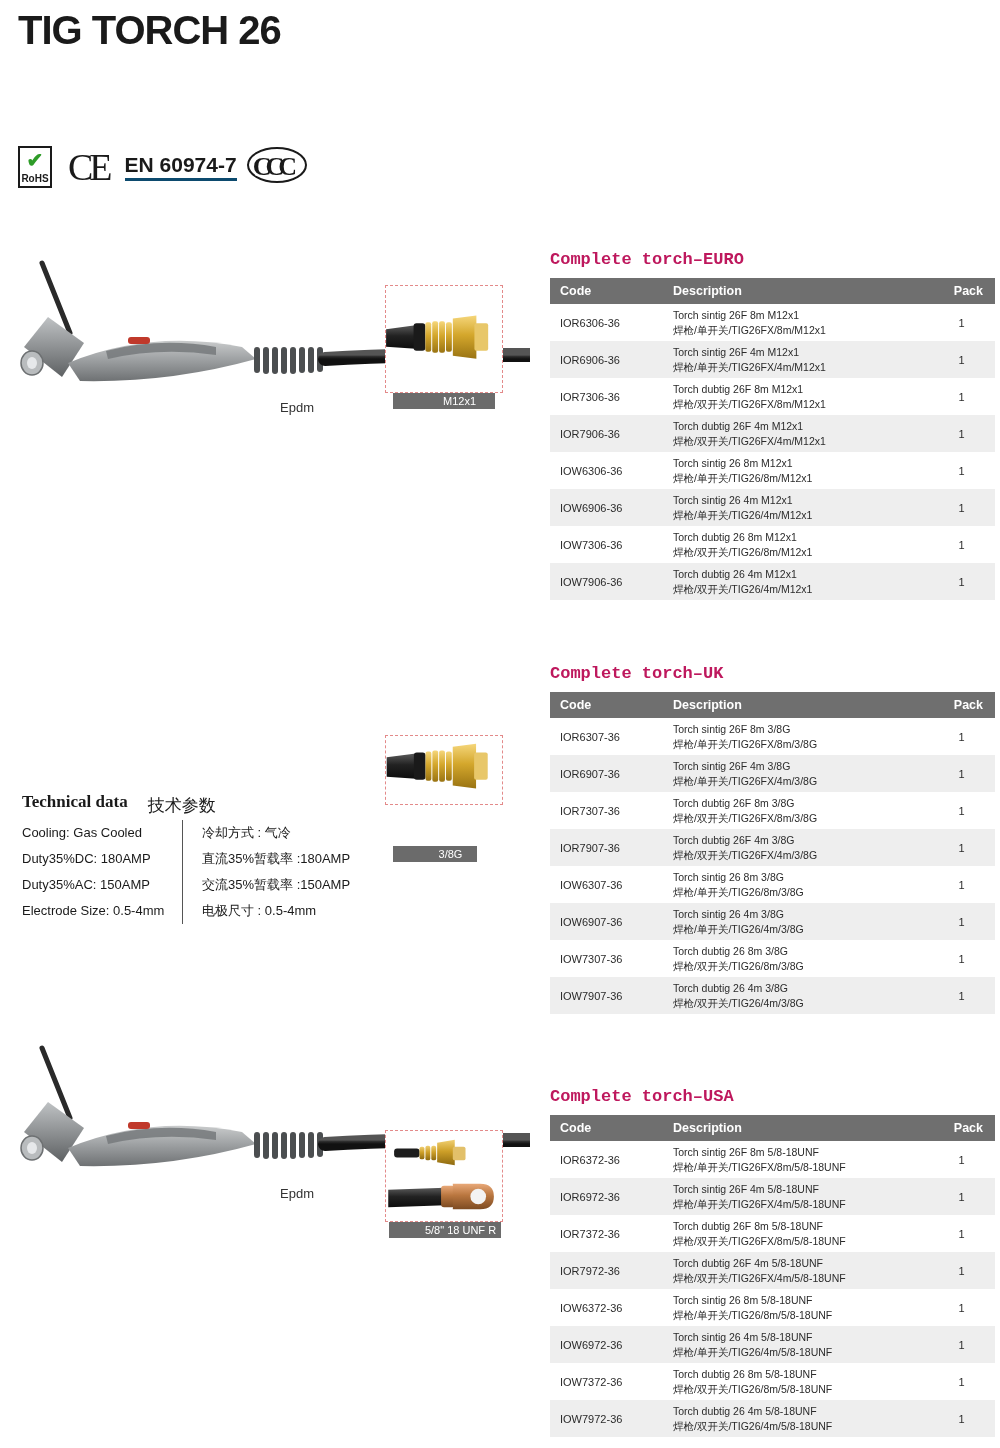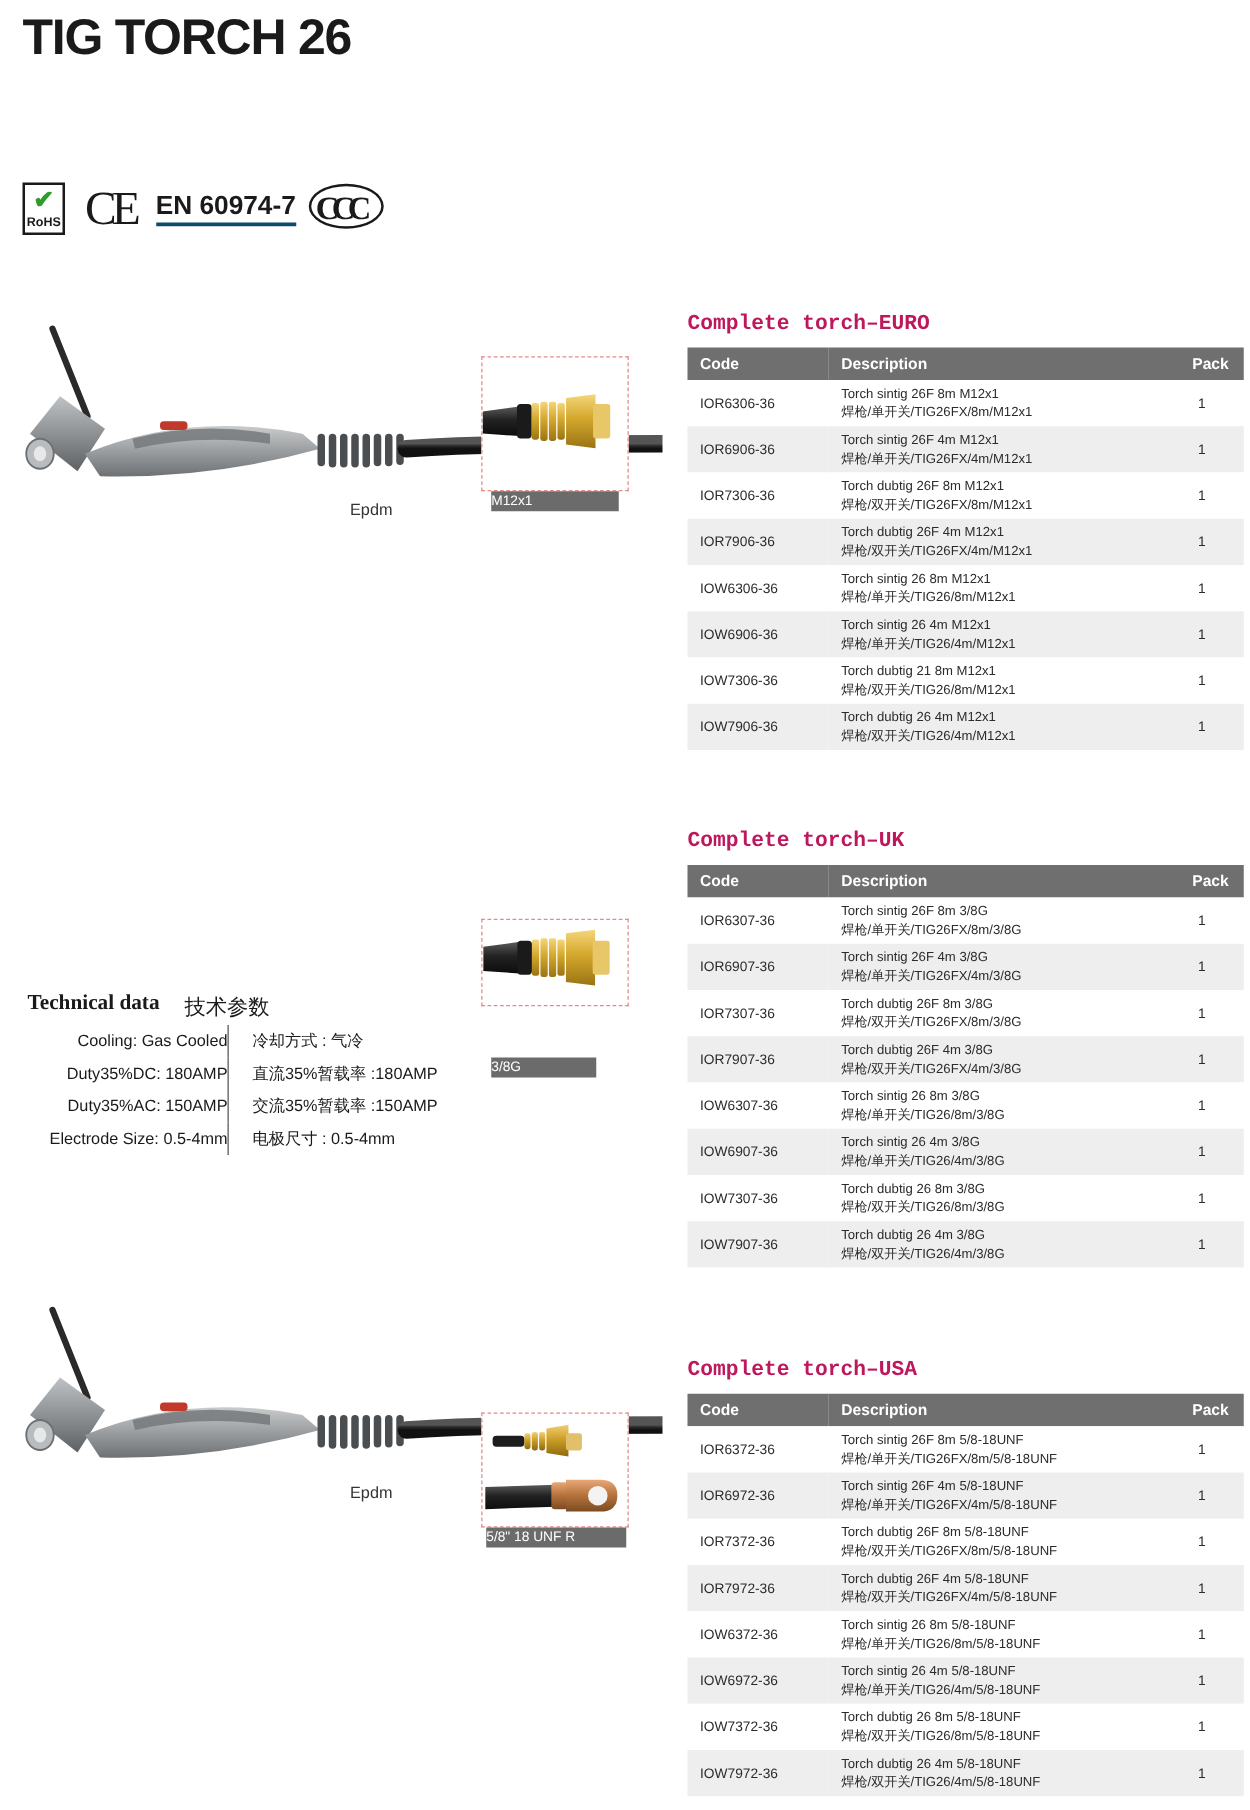--- a/index.html
+++ b/index.html
@@ -51,34 +51,34 @@
   }
   .epdm-1 { left:280px; top:400px; }
   .epdm-2 { left:280px; top:1186px; }
 
   
   .conn-box {
     position:absolute; border:1px dashed #e38a8a; background:#fff;
   }
   .conn-cap {
     position:absolute; background:#6b6b6b; color:#fff;
-    font-size:11px; text-align:left; line-height:16px; height:16px;
+    font-size:11px; text-align:center; line-height:16px; height:16px;padding-left:31px;
   }
   .conn-1 { left:385px; top:285px; width:118px; height:108px; }
   .cap-1  { left:393px; top:393px; width:102px; }
   .conn-2 { left:385px; top:735px; width:118px; height:70px; }
   .cap-2  { left:393px; top:846px; width:84px; }
   .conn-3 { left:385px; top:1130px; width:118px; height:92px; }
   .cap-3  { left:389px; top:1222px; width:112px; }
 
   
   .tech { position:absolute; left:22px; top:748px; width:330px; }
   .tech-title { font-size:17px; font-weight:bold; font-family:"Liberation Serif", serif; margin-bottom:8px; }
   .tech-row { display:flex; font-size:13px; line-height:26px; }
-  .tech-en { width:160px;text-align:right; }
+  .tech-en { width:160px; }
   .tech-sep { width:10px; border-left:1px solid #555; }
   .tech-cn { padding-left:10px; }
   .tech-title-row { display:flex;margin-top:44px; }
   .tech-title-cn { font-size:17px; font-weight:normal; padding-left:20px; padding-top:2px; }
 
   
   .table-block { position:absolute; width:445px; left:550px; }
   .tb-1 { top:250px; }
   .tb-2 { top:664px; }
   .tb-3 { top:1087px; }
@@ -361,21 +361,21 @@
         <td class="code">IOW6906-36</td>
         <td class="desc">
           <span>Torch sintig 26 4m M12x1</span><br>
           <span class="cn">焊枪/单开关/TIG26/4m/M12x1</span>
         </td>
         <td class="pack">1</td>
       </tr>
       <tr>
         <td class="code">IOW7306-36</td>
         <td class="desc">
-          <span>Torch dubtig 21 8m M12x1</span><br>
+          <span>Torch dubtig 26 8m M12x1</span><br>
           <span class="cn">焊枪/双开关/TIG26/8m/M12x1</span>
         </td>
         <td class="pack">1</td>
       </tr>
       <tr>
         <td class="code">IOW7906-36</td>
         <td class="desc">
           <span>Torch dubtig 26 4m M12x1</span><br>
           <span class="cn">焊枪/双开关/TIG26/4m/M12x1</span>
         </td>

